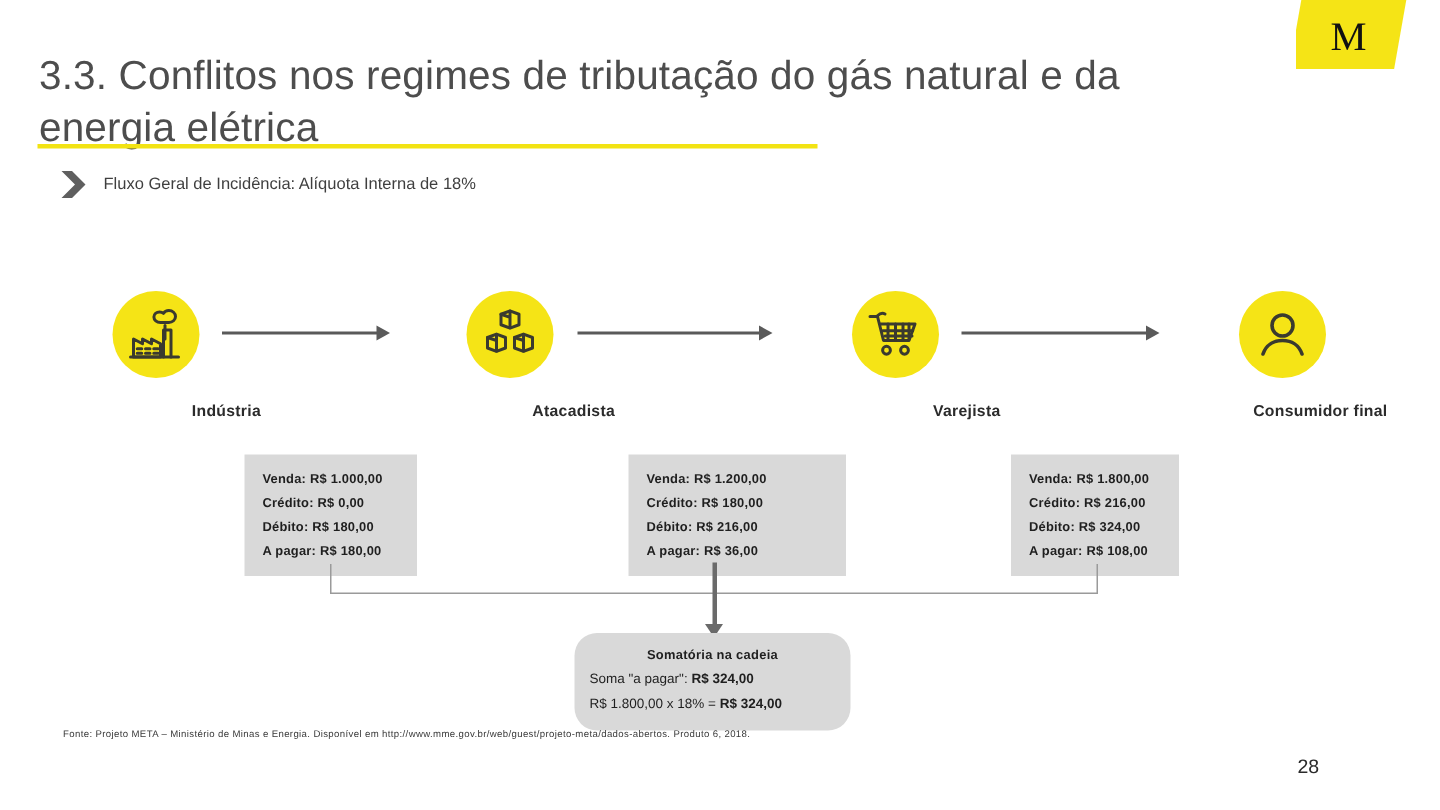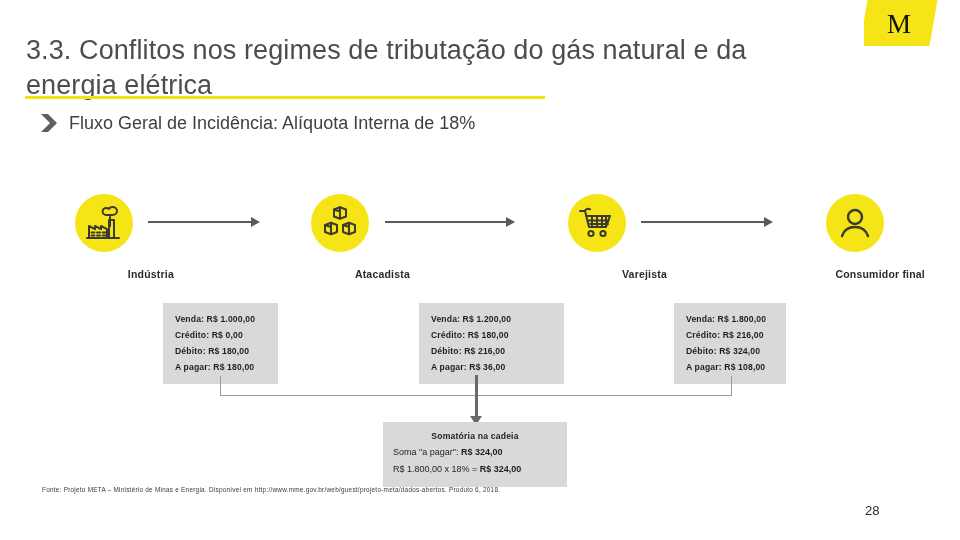--- a/index.html
+++ b/index.html
@@ -82,21 +82,21 @@
     display: flex;
     align-items: center;
   }
   .bullet-chevron {
     width: 20px;
     height: 22px;
     margin-right: 9px;
     flex: none;
   }
   .subtitle-text {
-    font-size: 18px;
+    font-size: 11px;
     color: #3f3f3f;
     white-space: nowrap;
   }
 
   
   .node {
     position: absolute;
     width: 140px;
     text-align: right;
   }
@@ -208,20 +208,21 @@
   
   .summary-box {
     position: absolute;
     left: 383px;
     top: 422px;
     width: 184px;
     background: #D9D9D9;
     padding: 7px 10px 9px 10px;
     box-sizing: border-box;
     text-align: center;
+    border-radius: 15px;
   }
   .summary-title {
     font-size: 8.6px;
     font-weight: bold;
     color: #1f1f1f;
     line-height: 15px;
     letter-spacing: 0.2px;
   }
   .summary-line {
     font-size: 9px;

